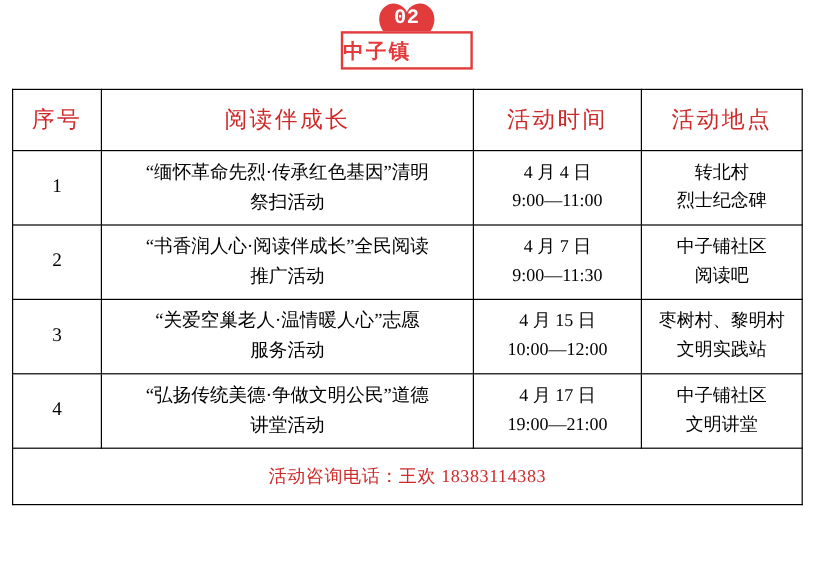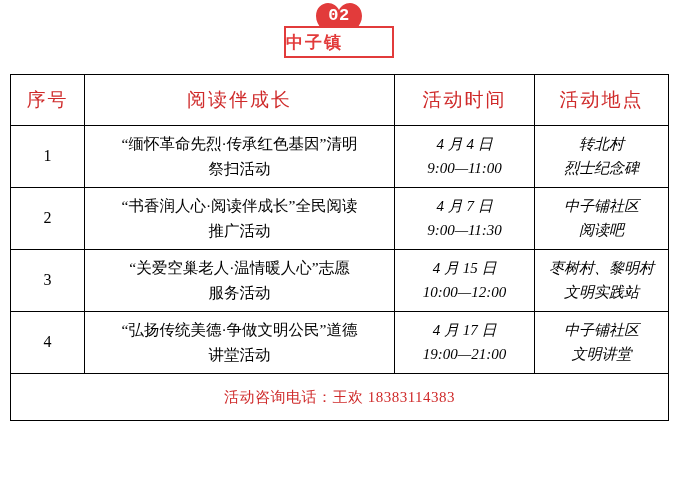--- a/index.html
+++ b/index.html
@@ -111,21 +111,20 @@
   .cell-no {
     font-size: 16px;
   }
   .cell-theme {
     font-size: 15.5px;
     padding-left: 10px;
     padding-right: 10px;
   }
   .cell-time, .cell-place {
     font-size: 15px;
-    font-style: italic;
   }
   .cell-line { display: block; white-space: nowrap; }
   .theme-l1 { display:block; }
   .theme-l2 { display:block; }
 
   .footer-cell {
     height: 38px;
     text-align: left;
     padding-left: 12px;
     font-size: 15px;

